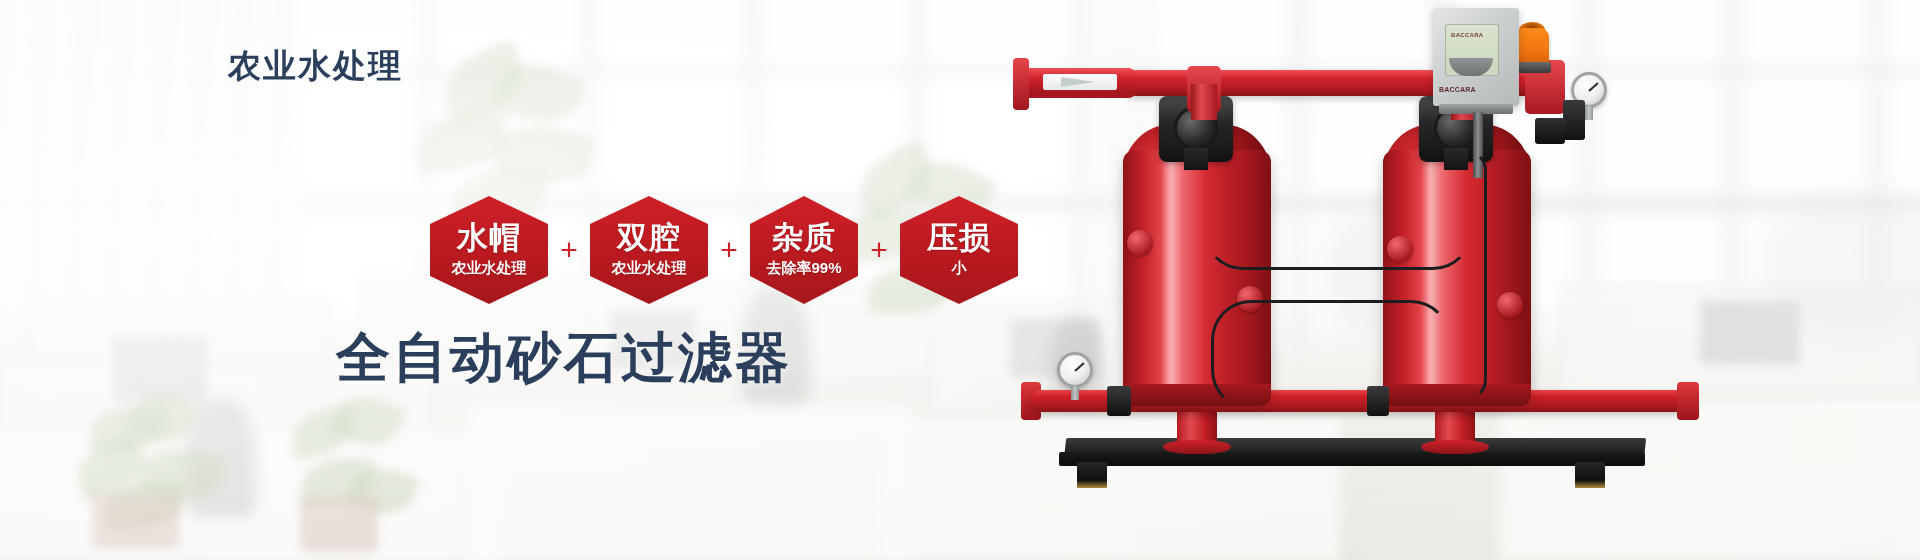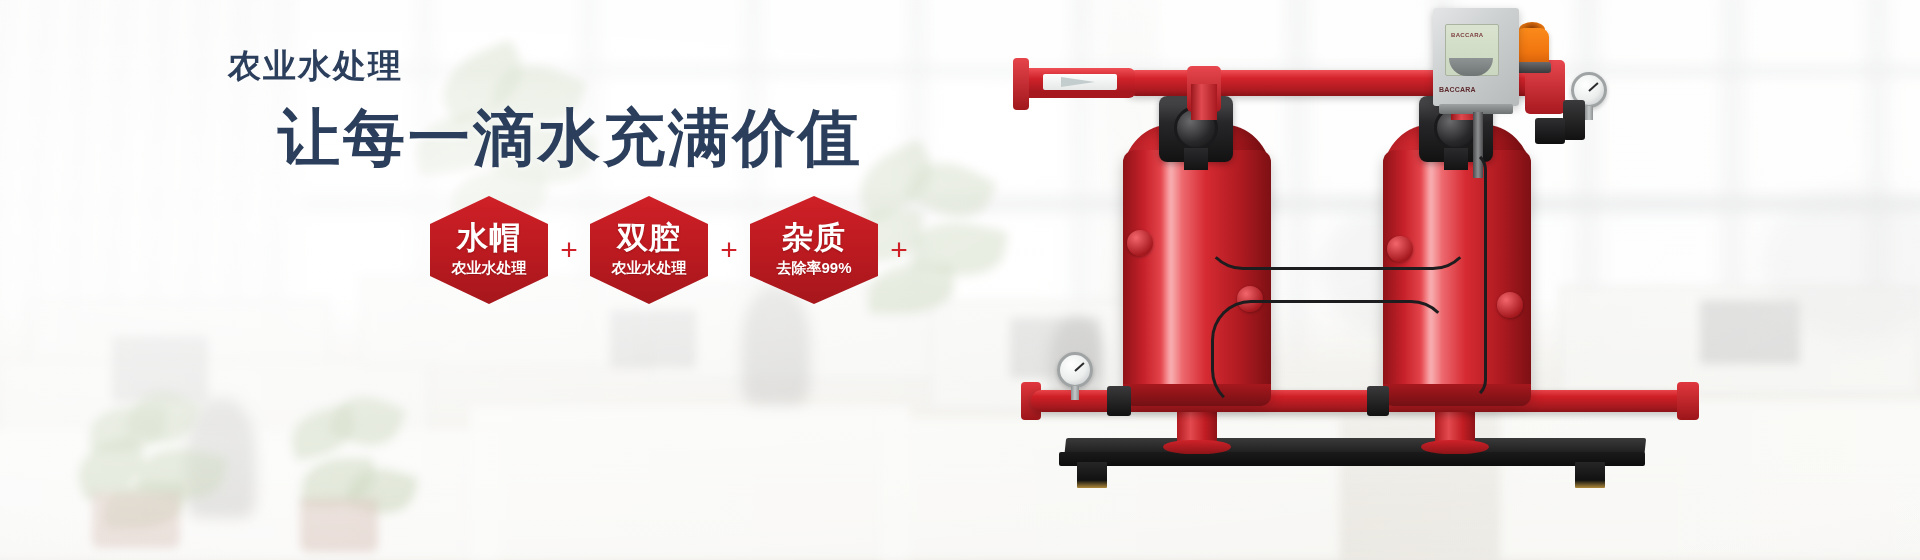--- a/index.html
+++ b/index.html
@@ -196,21 +196,21 @@
   }
   .hex-sub {
     margin-top: 4px;
     font-size: 15px;
     font-weight: bold;
     color: #ffffff;
     letter-spacing: 0px;
     white-space: nowrap;
     text-shadow: 0 1px 1px rgba(110,12,16,0.4);
   }
-  .hex.wide { width: 128px; }
+  .hex.wide { width: 108px; }
   .plus {
     width: 42px;
     text-align: center;
     font-size: 30px;
     font-weight: 300;
     color: #cf2027;
     line-height: 1;
     user-select: none;
   }
 
@@ -534,21 +534,20 @@
     <div class="blob" style="left:1320px; top:200px; width:180px; height:140px; background:rgba(196,198,194,0.35);"></div>
     <div class="blob" style="left:1760px; top:190px; width:190px; height:150px; background:rgba(200,202,198,0.3);"></div>
 
     <div class="bg-haze"></div>
     <div class="bg-vignette"></div>
   </div>
 
   <div class="copy">
     <div class="eyebrow">农业水处理</div>
 
-    <div class="headline">让每一滴水充满价值</div>
 
     <div class="badges">
 
       <div class="hex">
         <span class="hex-main">水帽</span>
         <span class="hex-sub">农业水处理</span>
       </div>
 
       <span class="plus">+</span>
 
@@ -559,22 +558,27 @@
 
       <span class="plus">+</span>
 
       <div class="hex wide">
         <span class="hex-main">杂质</span>
         <span class="hex-sub">去除率99%</span>
       </div>
 
       <span class="plus">+</span>
 
+      <div class="hex">
+        <span class="hex-main">压损</span>
+        <span class="hex-sub">小</span>
+      </div>
     </div>
 
+    <div class="subline">全自动砂石过滤器</div>
   </div>
 
   <div class="product">
 
     <div class="p base-top"></div>
     <div class="p base-front"></div>
     <div class="p foot" style="left:62px;"></div>
     <div class="p foot" style="left:560px;"></div>
 
     <div class="p leg" style="left:162px;"></div>

